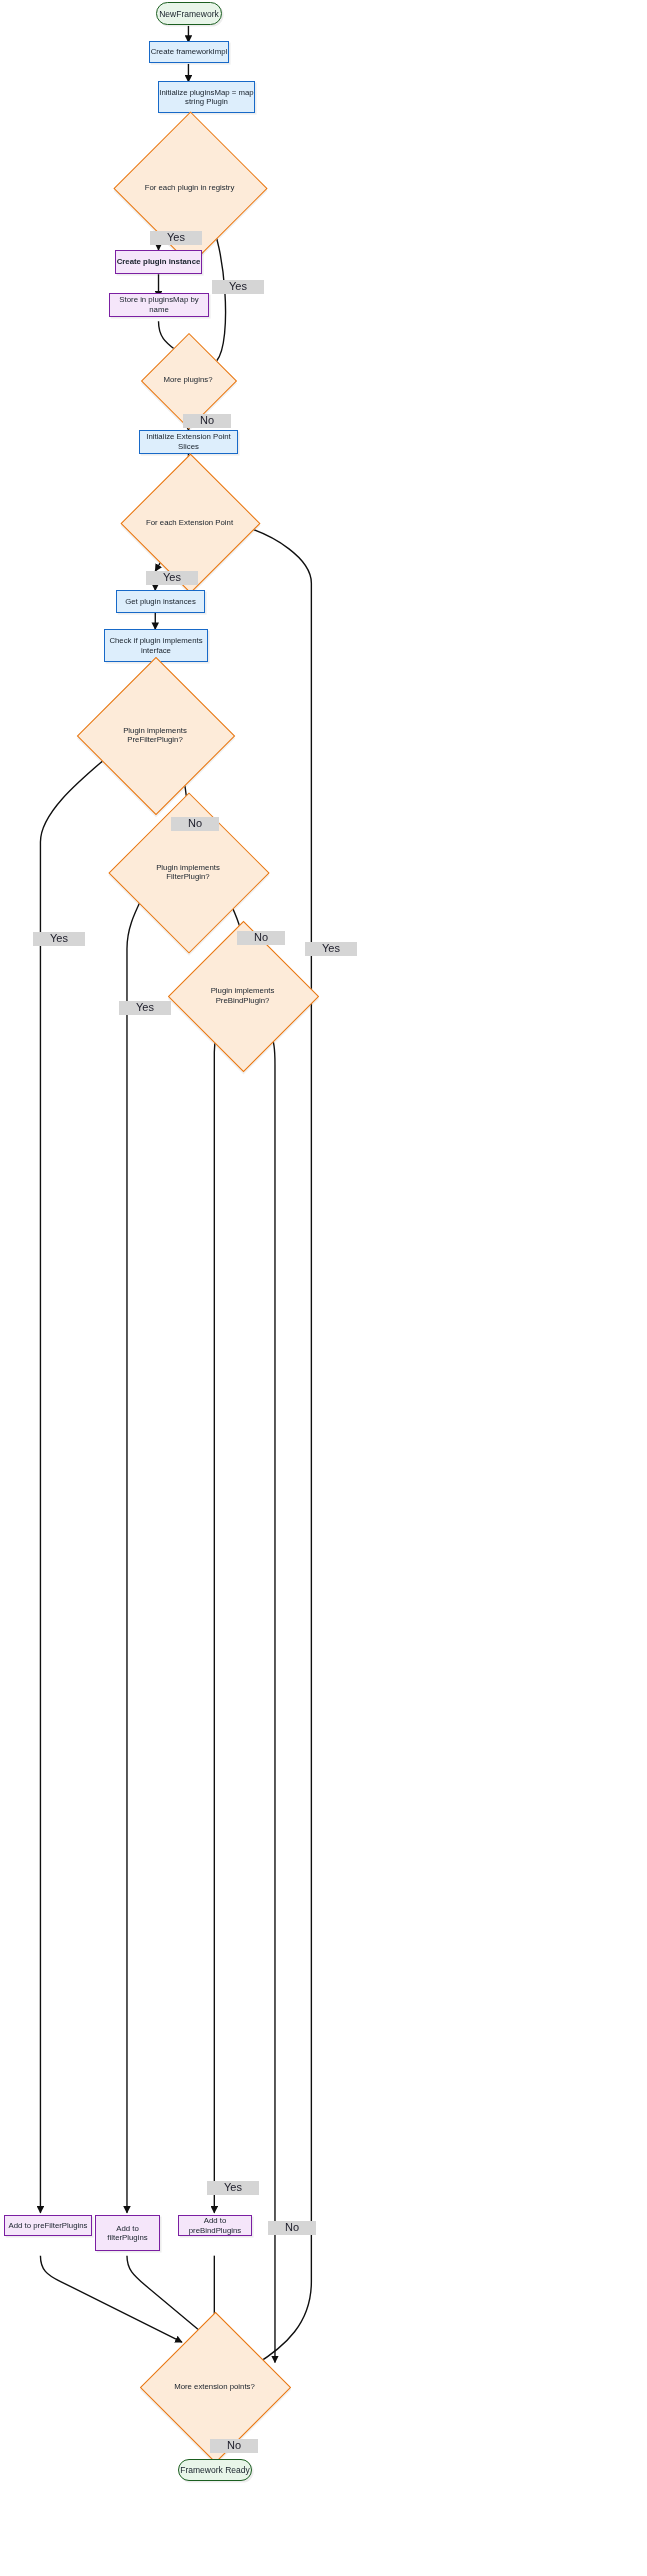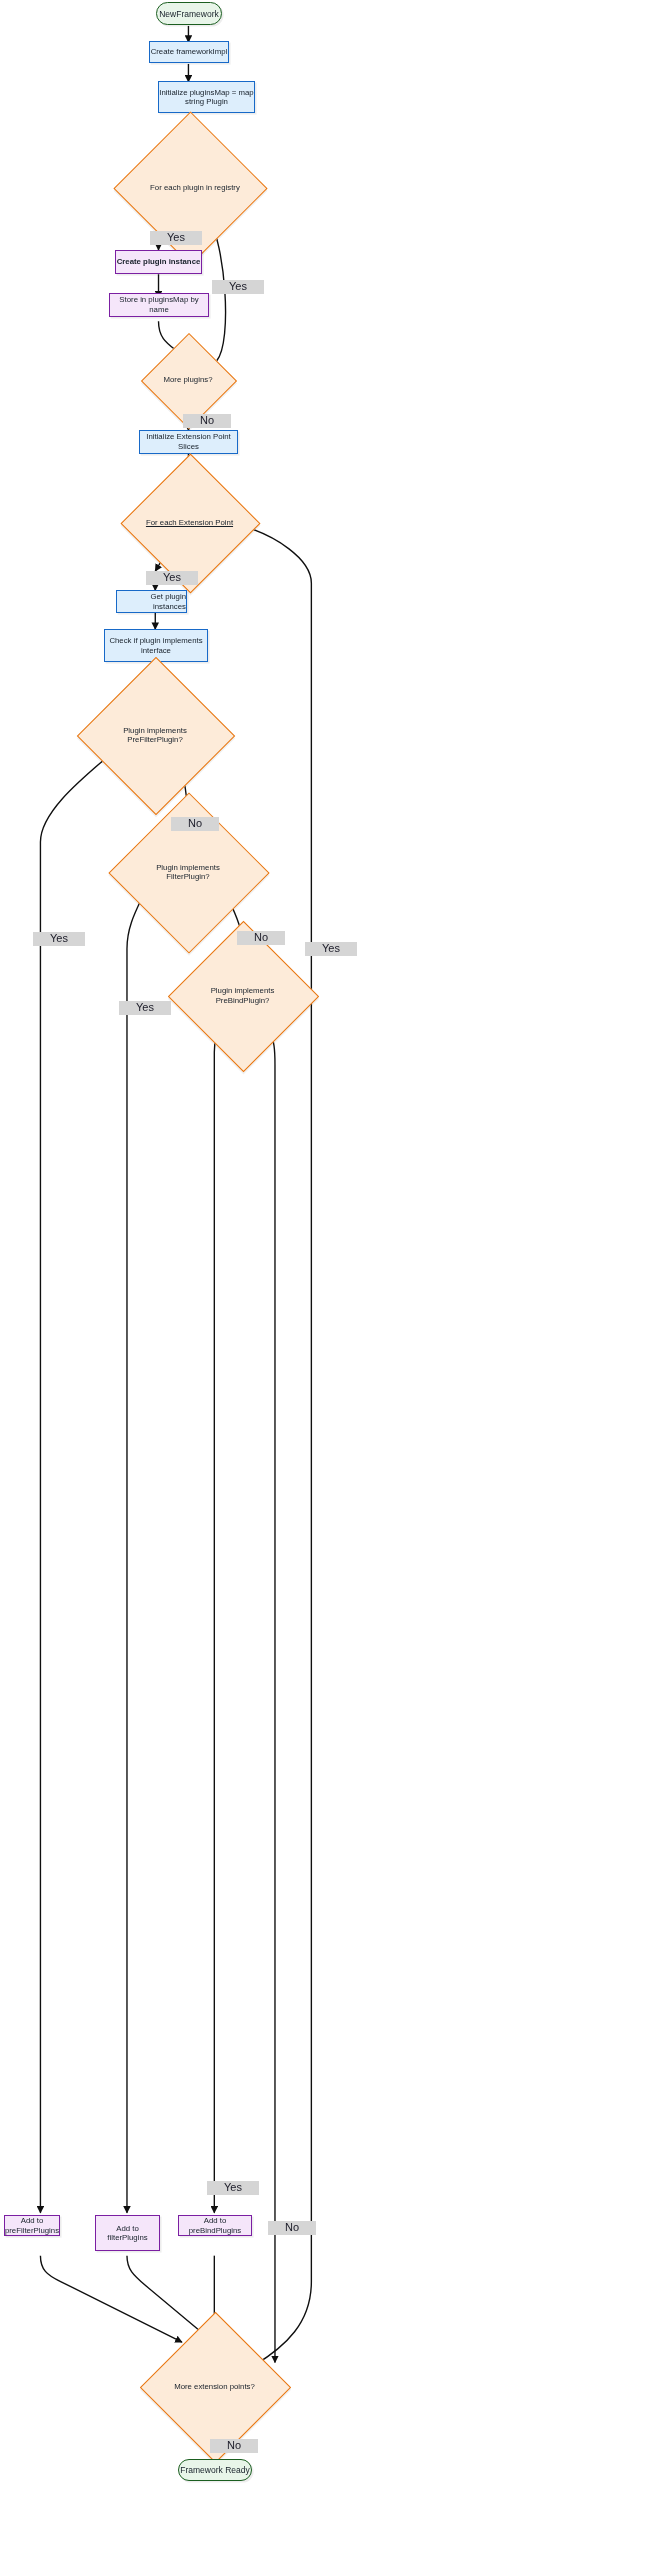--- a/index.html
+++ b/index.html
@@ -105,21 +105,21 @@
   </div>
 
   <div class="node n-proc" style="left:149px;top:41px;width:80px;height:22px;">
     <span>Create frameworkImpl</span>
   </div>
 
   <div class="node n-proc wrap2" style="left:140px;top:81px;width:97px;height:32px;margin-left:18px;">
     <span>Initialize pluginsMap = map string Plugin</span>
   </div>
 
-  <div class="node n-dec" style="left:136px;top:134px;width:107px;height:107px;text-align:right;">
+  <div class="node n-dec" style="left:136px;top:134px;width:107px;height:107px;">
     <div class="dia"></div>
     <div class="dlabel">For each plugin in registry</div>
   </div>
 
   <div class="node n-act" style="left:115px;top:250px;width:87px;height:23.5px;font-weight:bold;">
     <span>Create plugin instance</span>
   </div>
 
   <div class="node n-act" style="left:109px;top:293px;width:100px;height:23.5px;">
     <span>Store in pluginsMap by name</span>
@@ -127,26 +127,26 @@
 
   <div class="node n-dec" style="left:155px;top:347px;width:66px;height:66px;">
     <div class="dia"></div>
     <div class="dlabel">More plugins?</div>
   </div>
 
   <div class="node n-proc" style="left:139px;top:430px;width:99px;height:23.5px;">
     <span>Initialize Extension Point Slices</span>
   </div>
 
-  <div class="node n-dec" style="left:141px;top:474px;width:97px;height:97px;text-decoration:underline;">
+  <div class="node n-dec" style="left:141px;top:474px;width:97px;height:97px;">
     <div class="dia"></div>
     <div class="dlabel">For each Extension Point</div>
   </div>
 
-  <div class="node n-proc" style="left:116px;top:590px;width:71px;height:23px;text-align:right;">
+  <div class="node n-proc" style="left:116px;top:590px;width:89px;height:23px;text-align:right;">
     <span>Get plugin instances</span>
   </div>
 
   <div class="node n-proc wrap2" style="left:104px;top:629px;width:104px;height:33px;">
     <span>Check if plugin implements interface</span>
   </div>
 
   <div class="node n-dec wrap2" style="left:100px;top:680px;width:110px;height:110px;">
     <div class="dia"></div>
     <div class="dlabel">Plugin implements PreFilterPlugin?</div>
@@ -155,21 +155,21 @@
   <div class="node n-dec" style="left:132px;top:816px;width:112px;height:112px;">
     <div class="dia"></div>
     <div class="dlabel">Plugin implements FilterPlugin?</div>
   </div>
 
   <div class="node n-dec wrap2" style="left:190px;top:943px;width:105px;height:105px;">
     <div class="dia"></div>
     <div class="dlabel">Plugin implements PreBindPlugin?</div>
   </div>
 
-  <div class="node n-act" style="left:4px;top:2215px;width:56px;height:21px;">
+  <div class="node n-act" style="left:4px;top:2215px;width:88px;height:21px;">
     <span>Add to preFilterPlugins</span>
   </div>
 
   <div class="node n-act" style="left:95px;top:2215px;width:65px;height:36px;">
     <span>Add to filterPlugins</span>
   </div>
 
   <div class="node n-act" style="left:178px;top:2215px;width:74px;height:21px;">
     <span>Add to preBindPlugins</span>
   </div>

